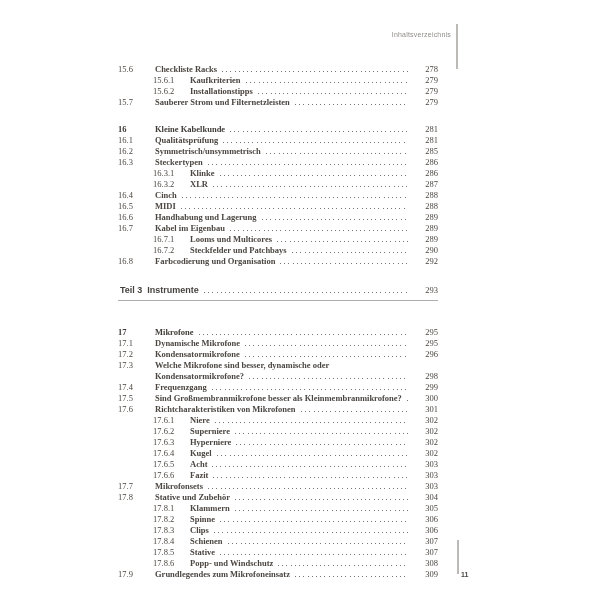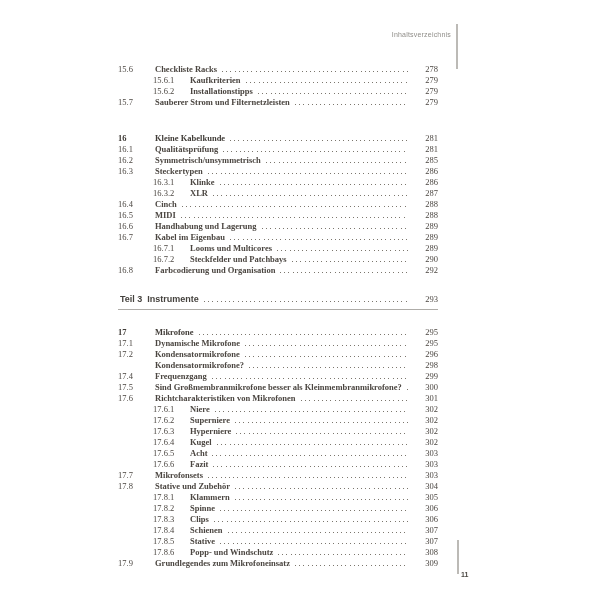--- a/index.html
+++ b/index.html
@@ -45,23 +45,23 @@
     color: #4a4742;
   }
   
   .toc {
     position: absolute;
     left: 118px;
     top: 64px;
     width: 320px;
     color: #4b4641;
   }
-  .toc > .sec:nth-child(2) { margin-top: 25px; }
+  .toc > .sec:nth-child(2) { margin-top: 16px; }
   .toc > .sec:nth-child(3) { margin-top: 17px; }
-  .toc > .sec:nth-child(4) { margin-top: 17px; }
+  .toc > .sec:nth-child(4) { margin-top: 26px; }
 
   .row {
     display: flex;
     align-items: baseline;
     height: 11px;
     line-height: 11px;
     font-size: 8.5px;
     white-space: nowrap;
   }
   .row .num  { flex: none; width: 37px; }
@@ -239,20 +239,26 @@
           <span class="title">Dynamische Mikrofone</span>
           <span class="leader"></span>
           <span class="pg">295</span>
         </div>
         <div class="row lvl1">
           <span class="num">17.2</span>
           <span class="title">Kondensatormikrofone</span>
           <span class="leader"></span>
           <span class="pg">296</span>
         </div>
+        <div class="row lvl1 nolead">
+          <span class="num">17.3</span>
+          <span class="title">Welche Mikrofone sind besser, dynamische oder</span>
+          <span class="leader"></span>
+          <span class="pg"></span>
+        </div>
         <div class="row lvl1 cont">
           <span class="title">Kondensatormikrofone?</span>
           <span class="leader"></span>
           <span class="pg">298</span>
         </div>
         <div class="row lvl1">
           <span class="num">17.4</span>
           <span class="title">Frequenzgang</span>
           <span class="leader"></span>
           <span class="pg">299</span>

